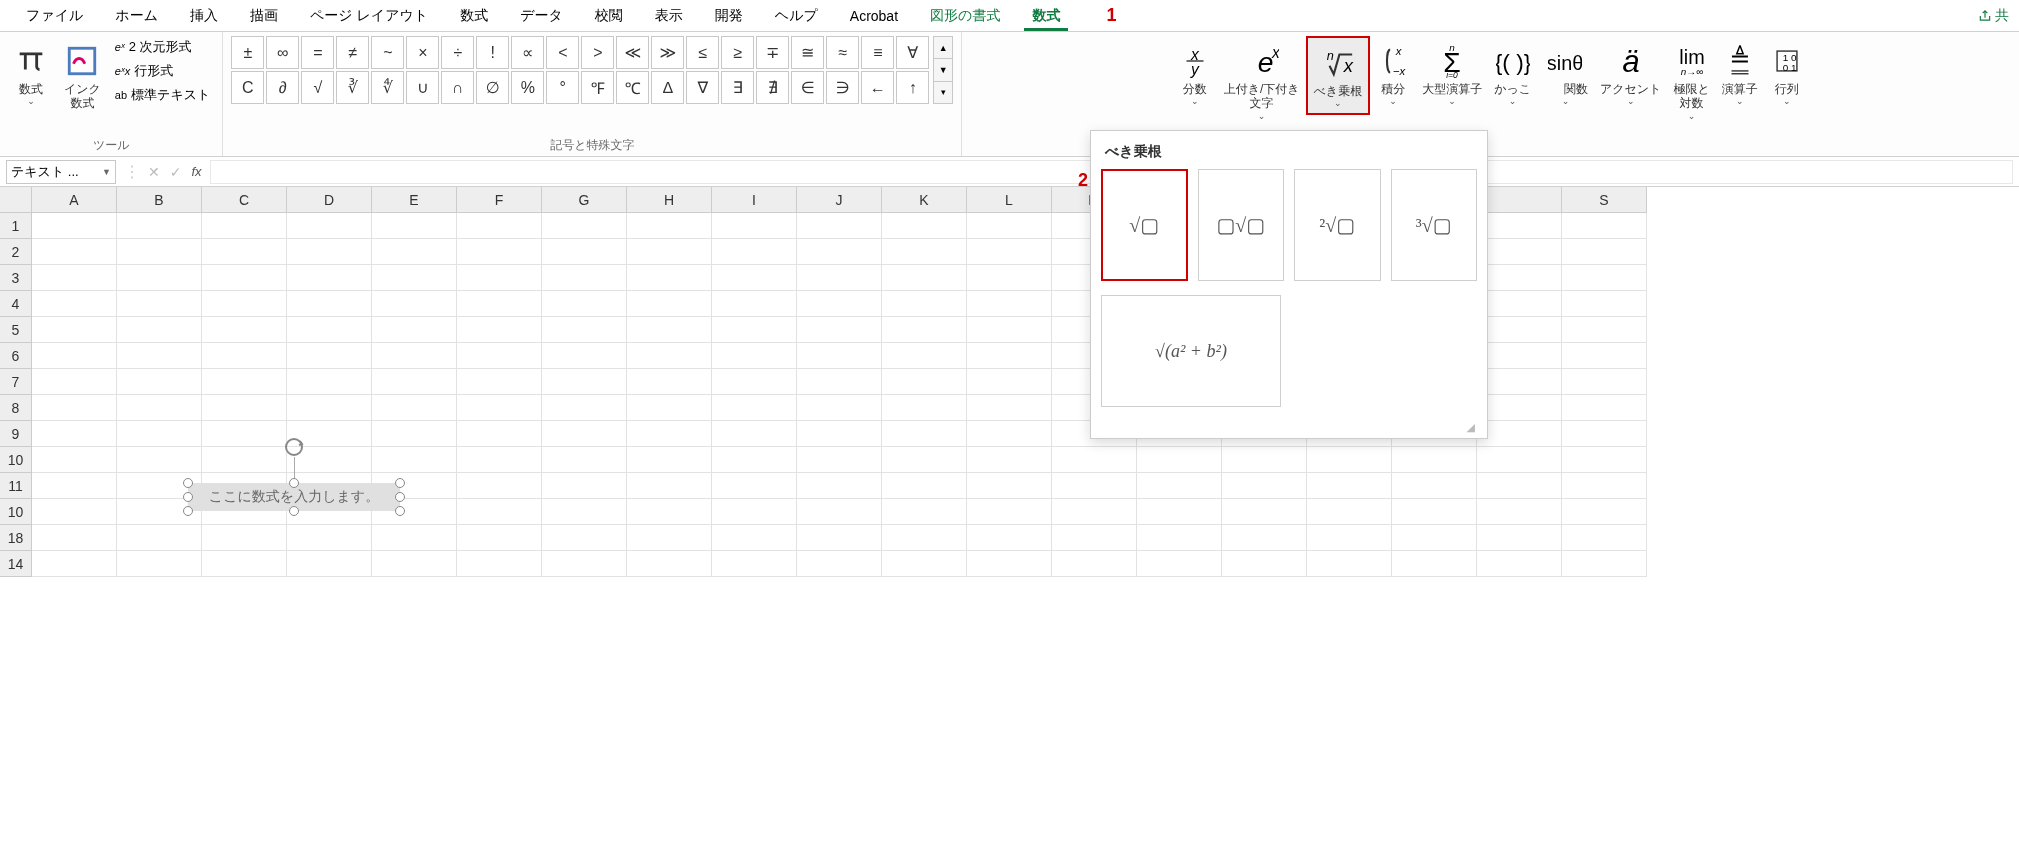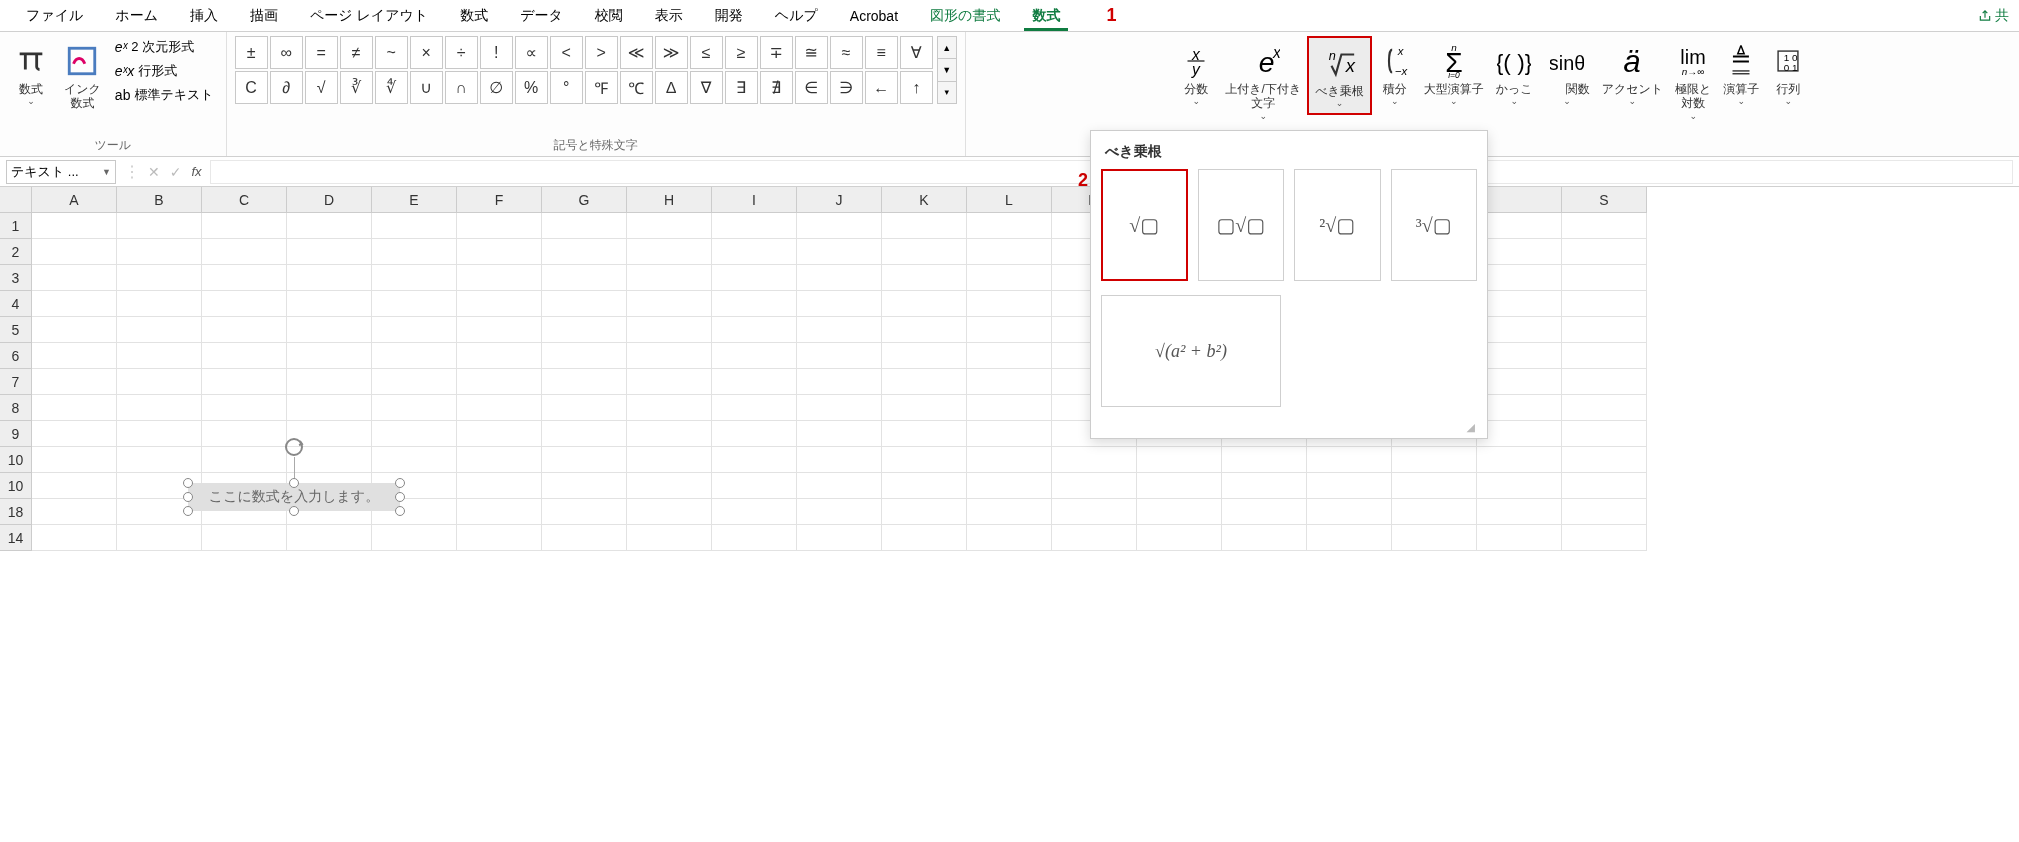--- a/index.html
+++ b/index.html
@@ -21,21 +21,21 @@
 
 .big-btn { display:flex; flex-direction:column; align-items:center; justify-content:flex-start; padding:4px 6px; cursor:pointer; min-width:46px; }
 .big-btn .ico-wrap{ height:42px; display:flex; align-items:center; justify-content:center;}
 .big-btn .lbl { font-size:12px; color:#333; text-align:center; line-height:1.2; }
 .big-btn .lbl .arrow{ font-size:9px; color:#555; display:block;}
 
 .big-btn.boxed { background:#ececec; border:2px solid #d00000; }
 
 .tool-col { display:flex; flex-direction:column; gap:2px; }
 .tool-row { display:flex; align-items:center; gap:4px; font-size:13px; cursor:pointer; padding:2px 4px; }
-.tool-row .mini{font-size:14px;}
+.tool-row .mini{font-size:11px;}
 
 .sym-gallery { display:flex; flex-direction:column; gap:2px; position:relative;}
 .sym-row { display:flex; gap:2px; }
 .sym-cell { width:33px; height:33px; border:1px solid #c8c8c8; background:#fff; display:flex; align-items:center; justify-content:center; font-size:16px; color:#333; cursor:pointer;}
 .gallery-spin{ width:20px; display:flex; flex-direction:column; border:1px solid #c8c8c8;}
 .gallery-spin div{flex:1; display:flex; align-items:center; justify-content:center; font-size:9px; background:#f5f5f5; border-bottom:1px solid #c8c8c8; cursor:pointer;}
 .gallery-spin div:last-child{border:none;}
 
 .fx-bar{ display:flex; align-items:center; height:30px; border-bottom:1px solid #d0d0d0; padding:0 6px; gap:8px;}
 .name-box{ width:110px; height:24px; border:1px solid #c8c8c8; background:#fff; font-size:13px; padding:0 4px; display:flex; align-items:center; justify-content:space-between;}
@@ -561,20 +561,42 @@
         <div class="cell" style="width: 85px;"></div>
         <div class="cell" style="width: 85px;"></div>
         <div class="cell" style="width: 85px;"></div>
         <div class="cell" style="width: 85px;"></div>
         <div class="cell" style="width: 85px;"></div>
         <div class="cell" style="width: 85px;"></div>
         <div class="cell" style="width: 85px;"></div>
         <div class="cell" style="width: 85px;"></div>
       </div>
       <div class="row">
+        <div class="row-h">11</div>
+        <div class="cell" style="width: 85px;"></div>
+        <div class="cell" style="width: 85px;"></div>
+        <div class="cell" style="width: 85px;"></div>
+        <div class="cell" style="width: 85px;"></div>
+        <div class="cell" style="width: 85px;"></div>
+        <div class="cell" style="width: 85px;"></div>
+        <div class="cell" style="width: 85px;"></div>
+        <div class="cell" style="width: 85px;"></div>
+        <div class="cell" style="width: 85px;"></div>
+        <div class="cell" style="width: 85px;"></div>
+        <div class="cell" style="width: 85px;"></div>
+        <div class="cell" style="width: 85px;"></div>
+        <div class="cell" style="width: 85px;"></div>
+        <div class="cell" style="width: 85px;"></div>
+        <div class="cell" style="width: 85px;"></div>
+        <div class="cell" style="width: 85px;"></div>
+        <div class="cell" style="width: 85px;"></div>
+        <div class="cell" style="width: 85px;"></div>
+        <div class="cell" style="width: 85px;"></div>
+      </div>
+      <div class="row">
         <div class="row-h">10</div>
         <div class="cell" style="width: 85px;"></div>
         <div class="cell" style="width: 85px;"></div>
         <div class="cell" style="width: 85px;"></div>
         <div class="cell" style="width: 85px;"></div>
         <div class="cell" style="width: 85px;"></div>
         <div class="cell" style="width: 85px;"></div>
         <div class="cell" style="width: 85px;"></div>
         <div class="cell" style="width: 85px;"></div>
         <div class="cell" style="width: 85px;"></div>

